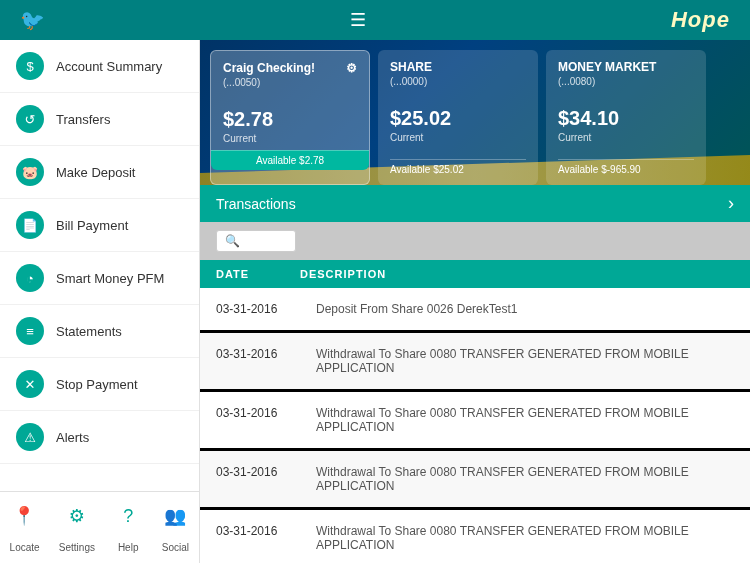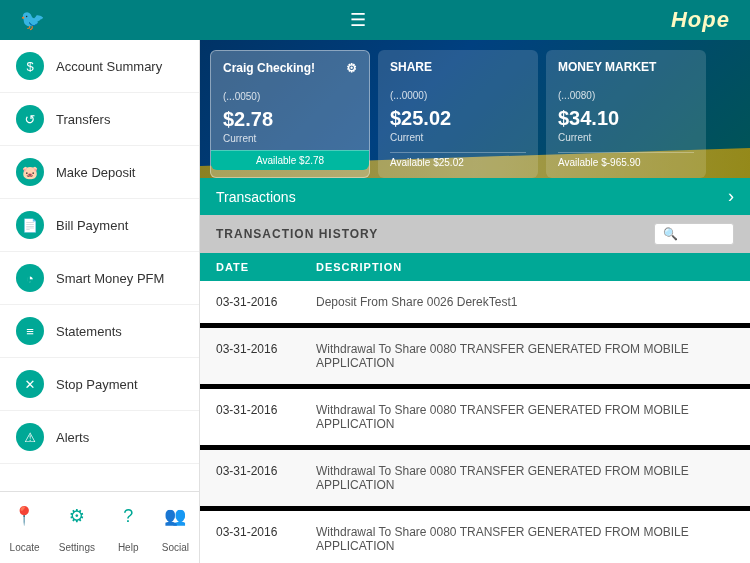--- a/index.html
+++ b/index.html
@@ -147,34 +147,34 @@
     .card-title {
       font-size: 12px;
       font-weight: bold;
       display: flex;
       align-items: center;
       justify-content: space-between;
     }
     .card-subtitle {
       font-size: 10px;
       opacity: 0.8;
-      margin-top: 16px;
+      margin-top: 2px;
     }
     .card-amount {
       font-size: 20px;
       font-weight: bold;
-      margin: 6px 0 2px;
+      margin: 20px 0 2px;
     }
     .card-status {
       font-size: 10px;
       opacity: 0.8;
     }
     .card-available {
       font-size: 10px;
-      margin-top: 9px;
+      margin-top: 16px;
       padding-top: 4px;
       border-top: 1px solid rgba(255,255,255,0.3);
     }
     .card-available.highlight {
       background: #00b8a0;
       margin: 6px -12px -10px;
       padding: 4px 12px;
       border-radius: 0 0 6px 6px;
       text-align: center;
     }
@@ -224,39 +224,39 @@
       padding: 3px 8px;
       font-size: 12px;
       width: 80px;
     }
     .table-header {
       background: #00a896;
       display: flex;
       padding: 8px 16px;
     }
     .col-date {
-      width: 100px;
+      width: 84px;
       font-size: 11px;
       font-weight: bold;
       color: white;
       text-transform: uppercase;
       letter-spacing: 1px;
     }
     .col-desc {
       flex: 1;
       font-size: 11px;
       font-weight: bold;
       color: white;
       text-transform: uppercase;
       letter-spacing: 1px;
     }
     .transaction-row {
       display: flex;
       padding: 14px 16px;
-      border-bottom: 5px solid #000000;
+      border-bottom: 3px solid #000000;
       background: white;
     }
     .transaction-row:nth-child(even) { background: #f8f8f8; }
     .tx-date {
       width: 100px;
       font-size: 12px;
       color: #333;
       font-weight: 500;
     }
     .tx-desc {
@@ -379,21 +379,20 @@
     </div>
 
     <div class="transactions-bar">
       <span>Transactions</span>
       <span class="transactions-arrow">›</span>
     </div>
 
     <div class="transaction-history">
 
       <div class="history-header">
-        <span class="history-title">TRANSACTION HISTORY</span>
         <input class="history-search" type="text" placeholder="🔍" style="">
       </div>
 
       <div class="table-header">
         <div class="col-date">DATE</div>
         <div class="col-desc">DESCRIPTION</div>
       </div>
 
       <div id="transaction-rows">
           <div class="transaction-row">

